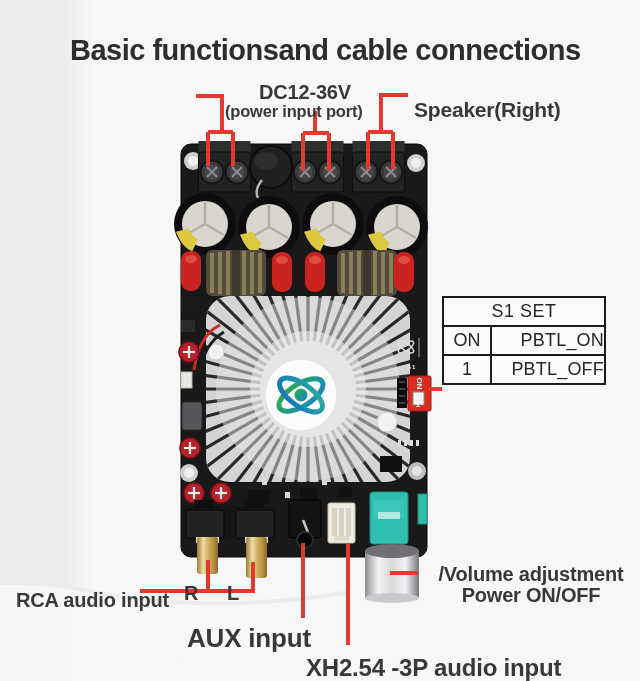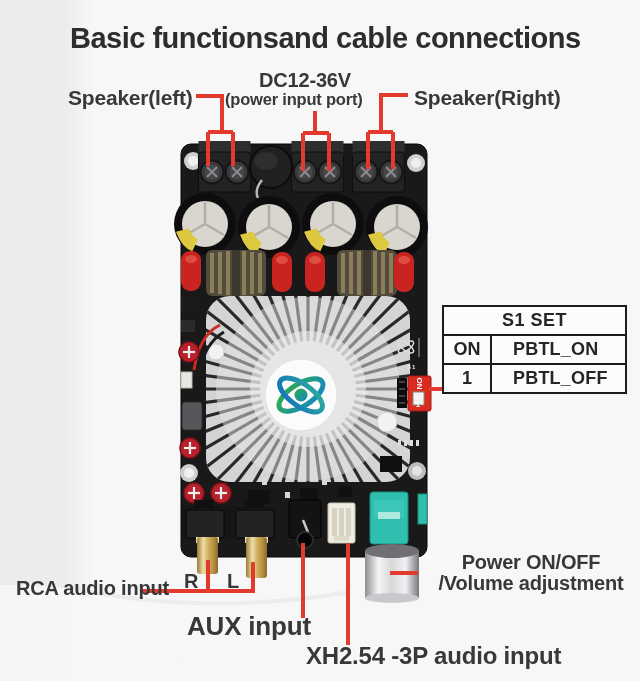--- a/index.html
+++ b/index.html
@@ -1,37 +1,37 @@
 <!DOCTYPE html>
 <html><head>
 <meta charset="utf-8">
 <style>
   html,body{margin:0;padding:0;background:#ffffff;}
   #stage{position:relative;width:640px;height:681px;overflow:hidden;background:#f7f7f8;
          font-family:"Liberation Sans",sans-serif;}
   #board-svg{position:absolute;left:0;top:0;}
-  .lbl{position:absolute;color:#383838;font-weight:600;letter-spacing:-0.2px;white-space:nowrap;}
+  .lbl{position:absolute;color:#383838;font-weight:600;letter-spacing:-0.2px;white-space:nowrap;margin-top:12px;}
   #title{left:70px;top:22px;width:500px;text-align:center;font-size:29px;font-weight:700;
          color:#2d2d2d;letter-spacing:-0.5px;}
   #lbl-speaker-left{left:68px;top:86px;font-size:21px;}
   #lbl-dc{left:235px;top:69px;width:140px;text-align:center;font-size:20px;}
   #lbl-dc-sub{left:225px;top:90px;width:160px;font-size:16.5px;}
   #lbl-speaker-right{left:414px;top:86px;font-size:21px;}
   #lbl-rca{left:16px;top:577px;font-size:20px;}
   #lbl-r{left:179px;top:570px;width:24px;text-align:center;font-size:20px;}
   #lbl-l{left:221px;top:570px;width:24px;text-align:center;font-size:20px;}
   #lbl-aux{left:187px;top:611px;font-size:26px;}
   #lbl-xh{left:306px;top:642px;font-size:24px;}
   #lbl-power{left:438px;top:552px;width:186px;text-align:center;font-size:20px;line-height:20.5px;}
   #lbl-power span{display:block;}
-  #s1-table{position:absolute;left:442px;top:305px;border-collapse:collapse;background:#fcfcfd;
-            font-size:18px;color:#262626;font-weight:700;}
+  #s1-table{position:absolute;left:442px;top:296px;border-collapse:collapse;background:#fcfcfd;
+            font-size:18px;color:#262626;font-weight:400;}
   #s1-table td{border:2px solid #1c1c1c;height:27px;padding:0;}
   #s1-table .c1{width:46px;text-align:center;}
-  #s1-table .c2{width:112px;text-align:left;padding-left:21px;letter-spacing:0.2px;}
+  #s1-table .c2{width:112px;text-align:right;padding-left:0;letter-spacing:0.2px;}
   #s1-table .hdr{text-align:center;letter-spacing:0.5px;}
   .dip-lbl{position:absolute;color:#ffffff;font-weight:700;}
   #dip-s1{left:407px;top:364px;font-size:6px;color:#e8e8e8;letter-spacing:1px;}
   #dip-on{left:407px;top:379px;width:24px;text-align:center;font-size:8px;transform:rotate(90deg);}
   #dip-one{left:416px;top:401px;font-size:7px;}
 </style>
 </head>
 <body>
 
 <div id="stage">
@@ -317,32 +317,31 @@
     <path d="M408 95 H381 V132 M368 132 H393 M368 132 V169 M393 132 V169"></path>
     <path d="M429 389 H442"></path>
     <path d="M140 591 H253 V562 M208 591 V560"></path>
     <path d="M303 543 V618"></path>
     <path d="M348 543 V645"></path>
     <path d="M390 573 H418"></path>
   </g>
 </svg>
 
 <div id="title" class="lbl">Basic functionsand cable connections</div>
-<div id="lbl-speaker-left" class="lbl">Speaker(left)</div>
 <div id="lbl-dc" class="lbl">DC12-36V</div>
 <div id="lbl-dc-sub" class="lbl">(power input port)</div>
 <div id="lbl-rca" class="lbl">RCA audio input</div>
 <div id="lbl-speaker-right" class="lbl">Speaker(Right)</div>
 <div id="lbl-r" class="lbl">R</div>
 <div id="lbl-l" class="lbl">L</div>
 <div id="lbl-aux" class="lbl">AUX input</div>
 <div id="lbl-xh" class="lbl">XH2.54 -3P audio input</div>
 <div id="lbl-power" class="lbl">
+  <span>/Volume adjustment</span>
   <span>Power ON/OFF</span>
-  <span>/Volume adjustment</span>
 </div>
 
 <table id="s1-table">
   <tbody>
         <tr>
           <td colspan="2" class="hdr">S1 SET</td>
         </tr>
   <tr>
     <td class="c1">ON</td>
     <td class="c2">PBTL_ON</td>

